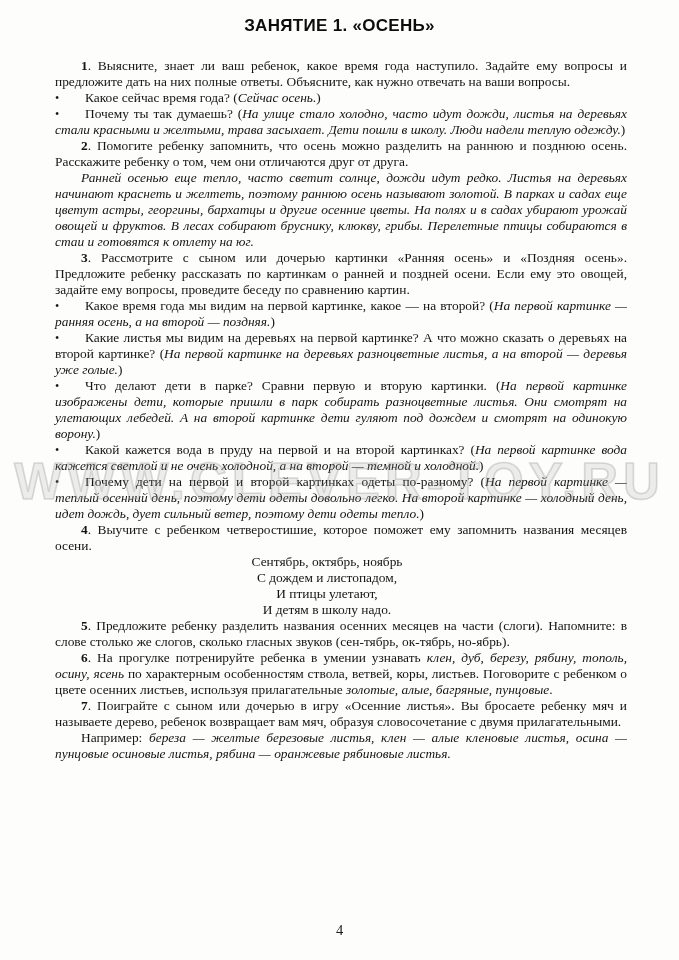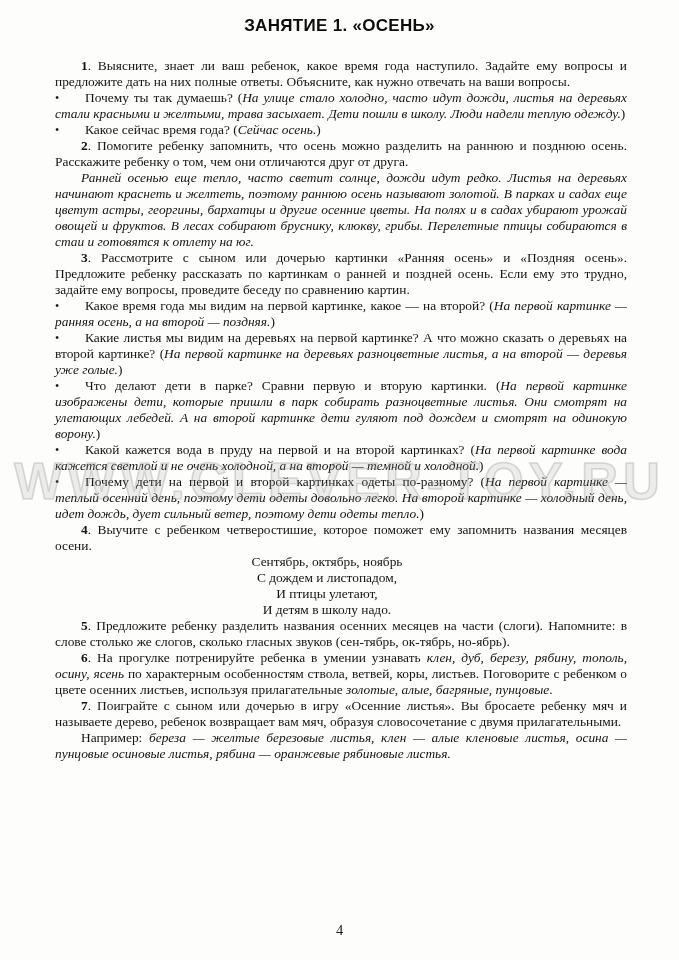--- a/index.html
+++ b/index.html
@@ -83,25 +83,25 @@
   }
 </style>
 </head>
 <body>
 
 <div class="page">
   <div class="watermark">WWW.CLEVER-TOY.RU</div>
   <div class="title">ЗАНЯТИЕ 1. «ОСЕНЬ»</div>
   <div class="doc">
       <div class="block para"><span class="seg-b">1</span><span>. Выясните, знает ли ваш ребенок, какое время года наступило. Задайте ему вопросы и предложите дать на них полные ответы. Объясните, как нужно отвечать на ваши вопросы.</span></div>
+      <div class="block bullet"><span class="bullet-marker">•</span><span>Какое сейчас время года? (</span><span class="seg-i">Сейчас осень.</span><span>)</span></div>
       <div class="block bullet"><span class="bullet-marker">•</span><span>Почему ты так думаешь? (</span><span class="seg-i">На улице стало холодно, часто идут дожди, листья на деревьях стали красными и желтыми, трава засыхает. Дети пошли в школу. Люди надели теплую одежду.</span><span>)</span></div>
-      <div class="block bullet"><span class="bullet-marker">•</span><span>Какое сейчас время года? (</span><span class="seg-i">Сейчас осень.</span><span>)</span></div>
       <div class="block para"><span class="seg-b">2</span><span>. Помогите ребенку запомнить, что осень можно разделить на раннюю и позднюю осень. Расскажите ребенку о том, чем они отличаются друг от друга.</span></div>
       <div class="block para"><span class="seg-i">Ранней осенью еще тепло, часто светит солнце, дожди идут редко. Листья на деревьях начинают краснеть и желтеть, поэтому раннюю осень называют золотой. В парках и садах еще цветут астры, георгины, бархатцы и другие осенние цветы. На полях и в садах убирают урожай овощей и фруктов. В лесах собирают бруснику, клюкву, грибы. Перелетные птицы собираются в стаи и готовятся к отлету на юг.</span></div>
-      <div class="block para"><span class="seg-b">3</span><span>. Рассмотрите с сыном или дочерью картинки «Ранняя осень» и «Поздняя осень». Предложите ребенку рассказать по картинкам о ранней и поздней осень. Если ему это трудно, задайте ему вопросы, проведите беседу по сравнению картин.</span></div>
+      <div class="block para"><span class="seg-b">3</span><span>. Рассмотрите с сыном или дочерью картинки «Ранняя осень» и «Поздняя осень». Предложите ребенку рассказать по картинкам о ранней и поздней осени. Если ему это овощей, задайте ему вопросы, проведите беседу по сравнению картин.</span></div>
       <div class="block bullet"><span class="bullet-marker">•</span><span>Какое время года мы видим на первой картинке, какое — на второй? (</span><span class="seg-i">На первой картинке — ранняя осень, а на второй — поздняя.</span><span>)</span></div>
       <div class="block bullet"><span class="bullet-marker">•</span><span>Какие листья мы видим на деревьях на первой картинке? А что можно сказать о деревьях на второй картинке? (</span><span class="seg-i">На первой картинке на деревьях разноцветные листья, а на второй — деревья уже голые.</span><span>)</span></div>
       <div class="block bullet"><span class="bullet-marker">•</span><span>Что делают дети в парке? Сравни первую и вторую картинки. (</span><span class="seg-i">На первой картинке изображены дети, которые пришли в парк собирать разноцветные листья. Они смотрят на улетающих лебедей. А на второй картинке дети гуляют под дождем и смотрят на одинокую ворону.</span><span>)</span></div>
       <div class="block bullet"><span class="bullet-marker">•</span><span>Какой кажется вода в пруду на первой и на второй картинках? (</span><span class="seg-i">На первой картинке вода кажется светлой и не очень холодной, а на второй — темной и холодной.</span><span>)</span></div>
       <div class="block bullet"><span class="bullet-marker">•</span><span>Почему дети на первой и второй картинках одеты по-разному? (</span><span class="seg-i">На первой картинке — теплый осенний день, поэтому дети одеты довольно легко. На второй картинке — холодный день, идет дождь, дует сильный ветер, поэтому дети одеты тепло.</span><span>)</span></div>
       <div class="block para"><span class="seg-b">4</span><span>. Выучите с ребенком четверостишие, которое поможет ему запомнить названия месяцев осени.</span></div>
       <div class="block poem">
         <div class="poem-inner">
           <div>Сентябрь, октябрь, ноябрь</div>
           <div>С дождем и листопадом,</div>

